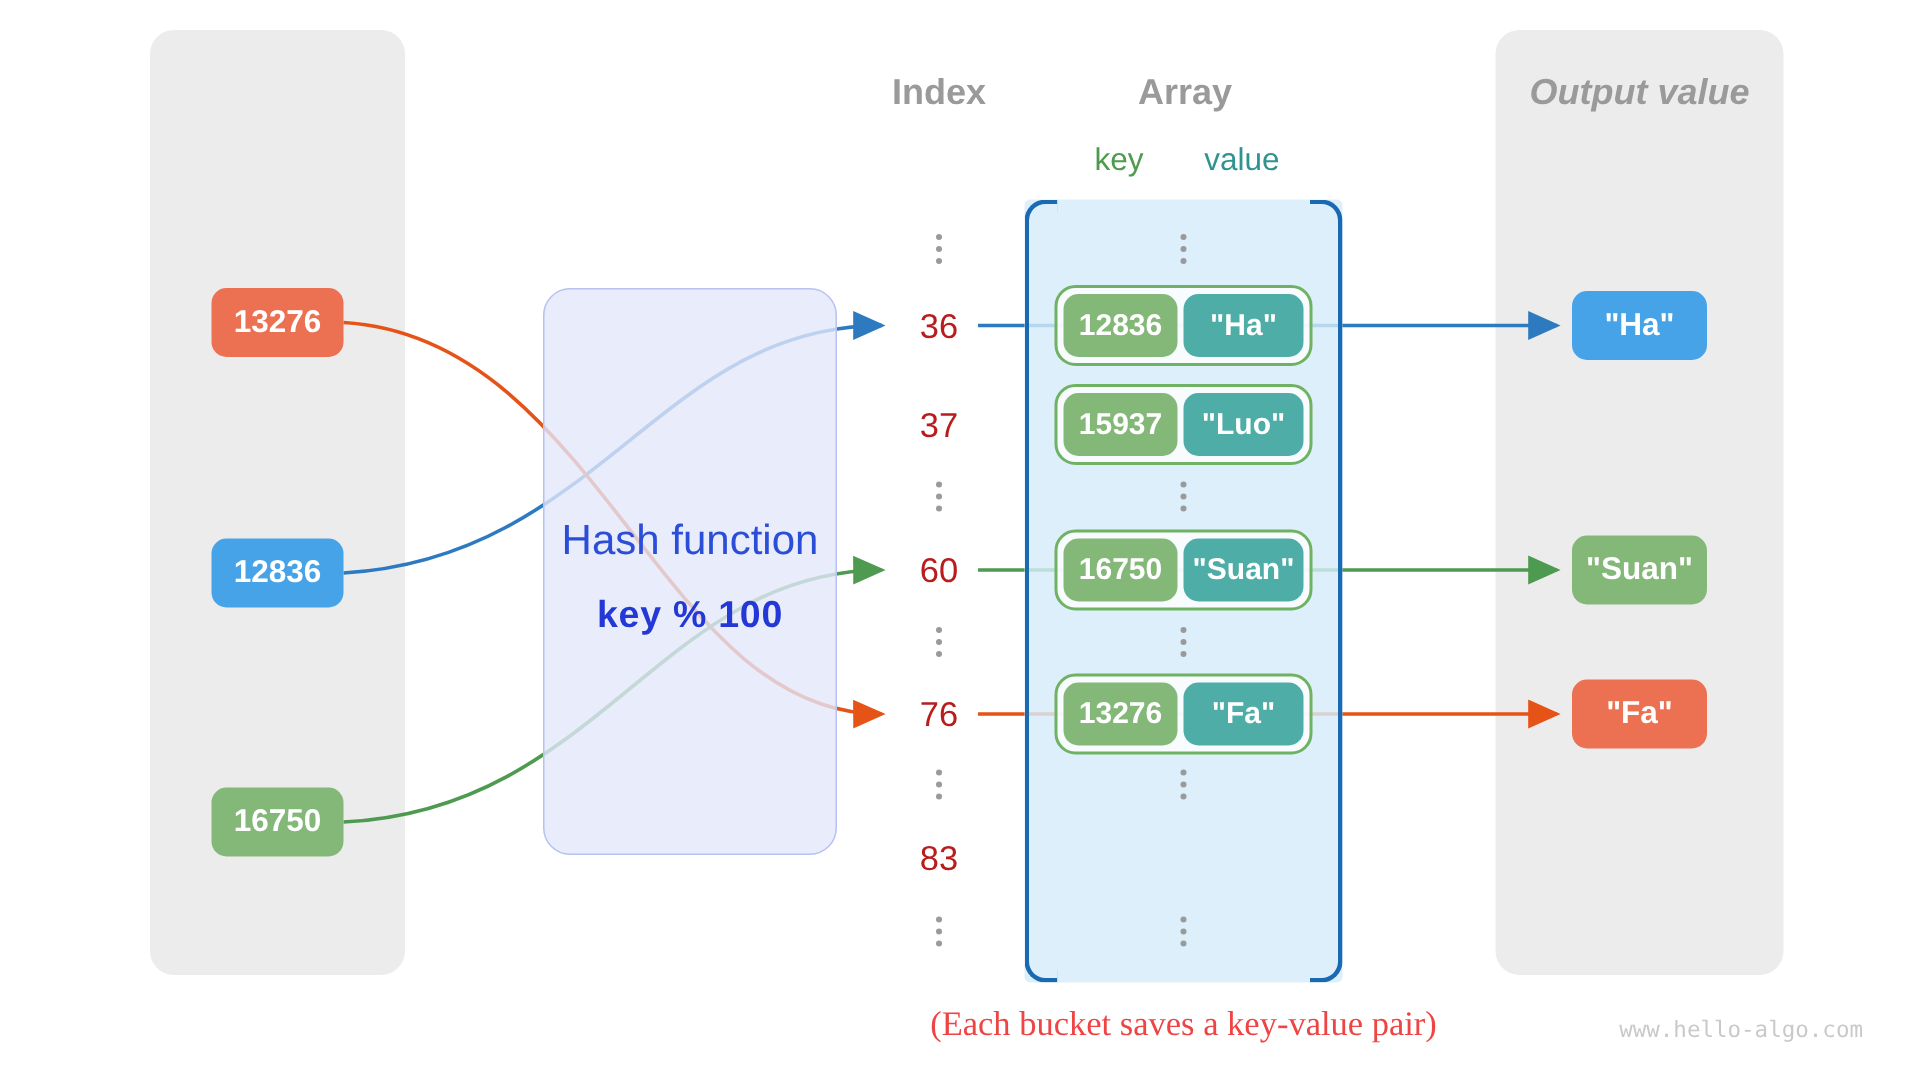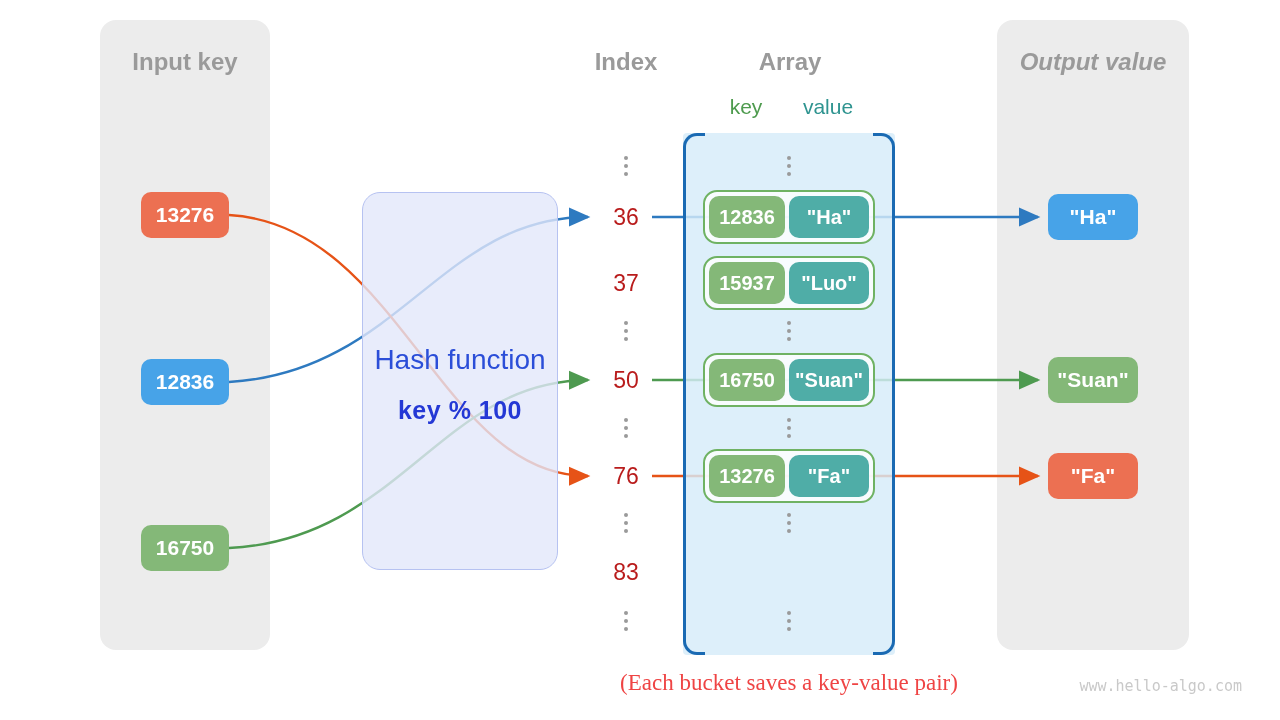--- a/index.html
+++ b/index.html
@@ -121,21 +121,20 @@
     <path d="M652,217 H1038" fill="none" stroke-width="2.4" marker-end="url(#arrBlue)" stroke="#2e7ac0"></path>
     <path d="M652,380 H1038" fill="none" stroke-width="2.4" marker-end="url(#arrGreen)" stroke="#4e9a50"></path>
     <path d="M652,476 H1038" fill="none" stroke-width="2.4" marker-end="url(#arrOrange)" stroke="#e65317"></path>
   </svg>
 
   <div class="hash-box"></div>
   <div class="array-fill"></div>
   <div class="bracket left"></div>
   <div class="bracket right"></div>
 
-  <div class="panel-title" style="left:100px;top:48px;width:170px;">Input key</div>
   <div class="panel-title" style="left:997px;top:48px;width:192px;font-style:italic;">Output value</div>
   <div class="col-title" style="left:576px;top:48px;width:100px;">Index</div>
   <div class="col-title" style="left:715px;top:48px;width:150px;">Array</div>
   <div class="kv-header key" style="left:706px;top:95px;width:80px;">key</div>
   <div class="kv-header value" style="left:788px;top:95px;width:80px;">value</div>
 
   <div class="hash-title">Hash function</div>
   <div class="hash-formula">key % 100</div>
 
   <div class="vbox orange" style="left:141px;top:192px;width:88px;z-index:3;">13276</div>
@@ -147,21 +146,21 @@
       <i></i>
       <i></i>
     </div>
   <div class="idx" style="top:203px;">36</div>
   <div class="idx" style="top:269px;">37</div>
   <div class="vdots" style="left:623px;top:321px;">
       <i></i>
       <i></i>
       <i></i>
     </div>
-  <div class="idx" style="top:366px;">50</div>
+  <div class="idx" style="top:366px;">60</div>
   <div class="vdots" style="left:623px;top:418px;">
       <i></i>
       <i></i>
       <i></i>
     </div>
   <div class="idx" style="top:462px;">76</div>
   <div class="vdots" style="left:623px;top:513px;">
       <i></i>
       <i></i>
       <i></i>

